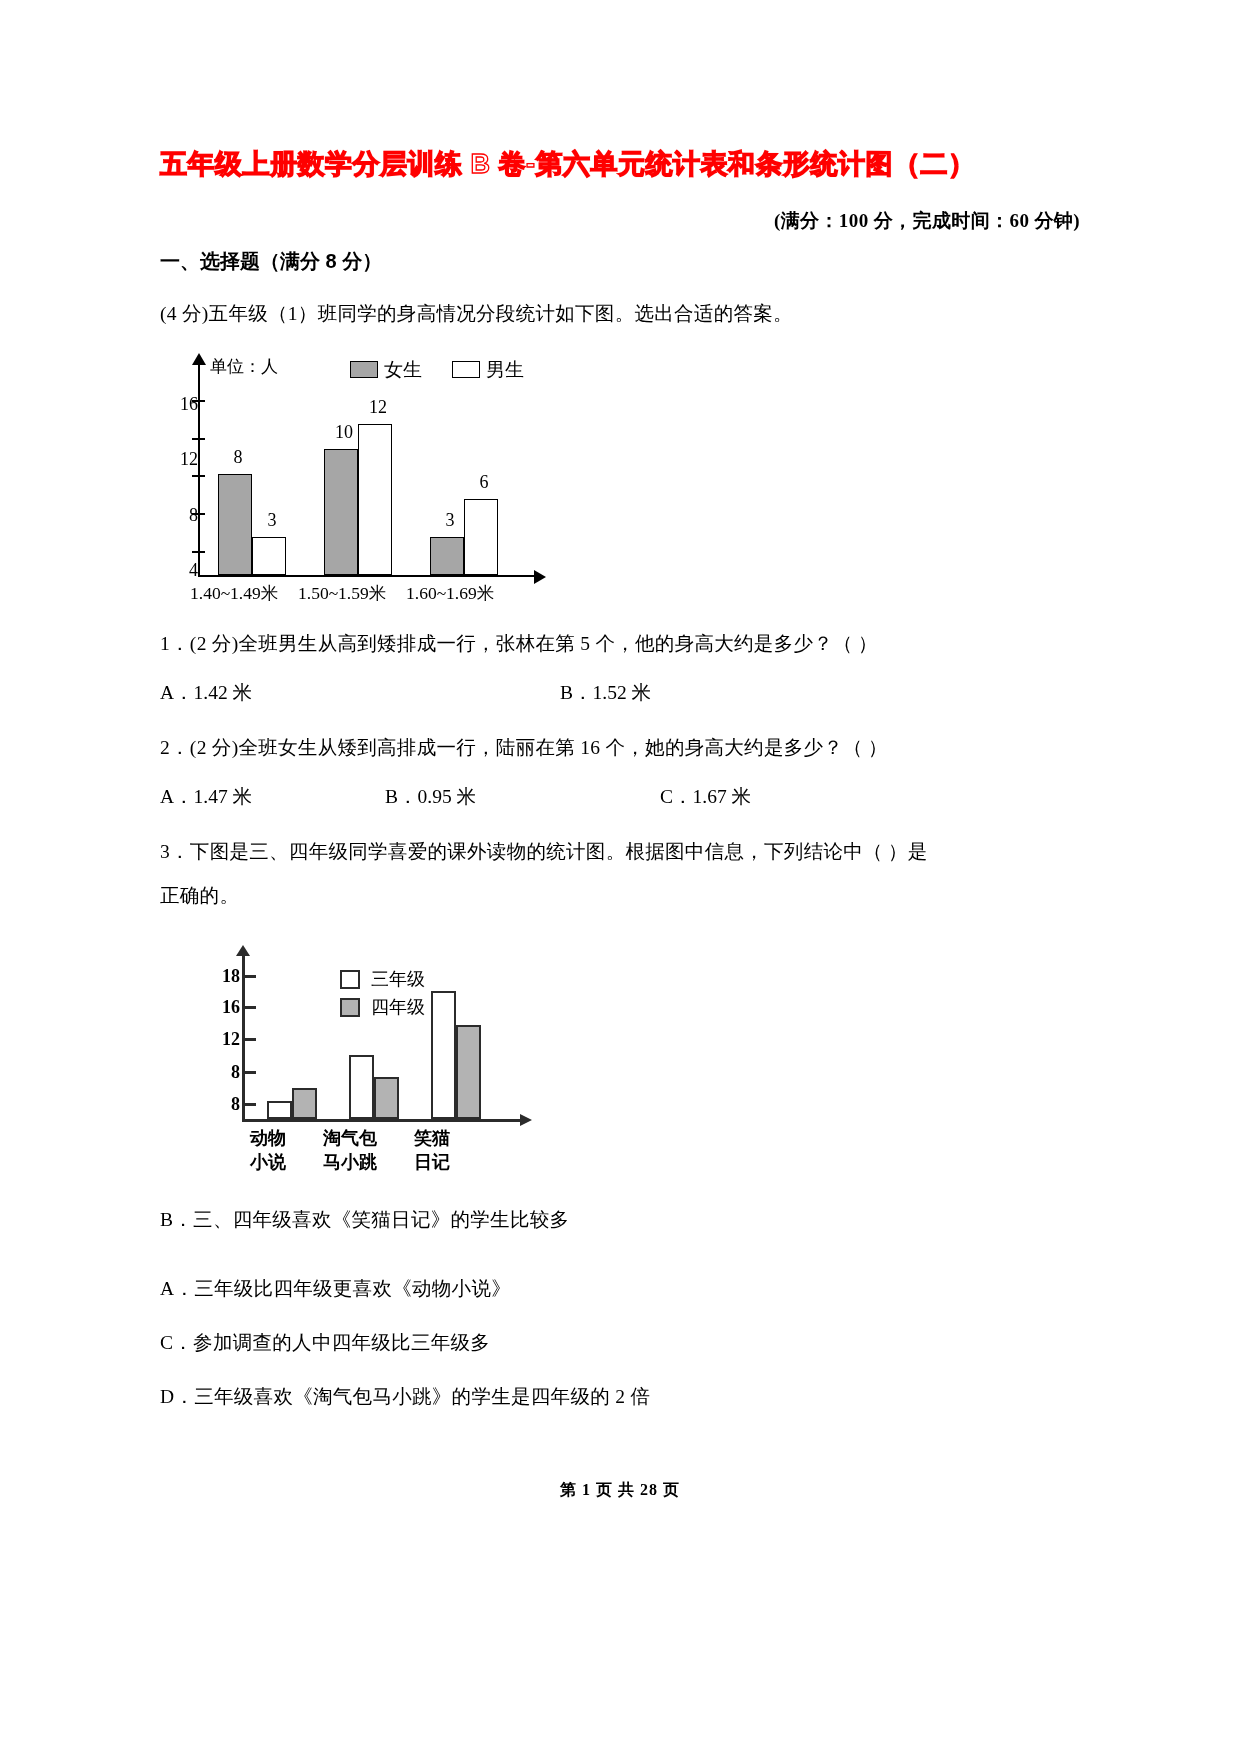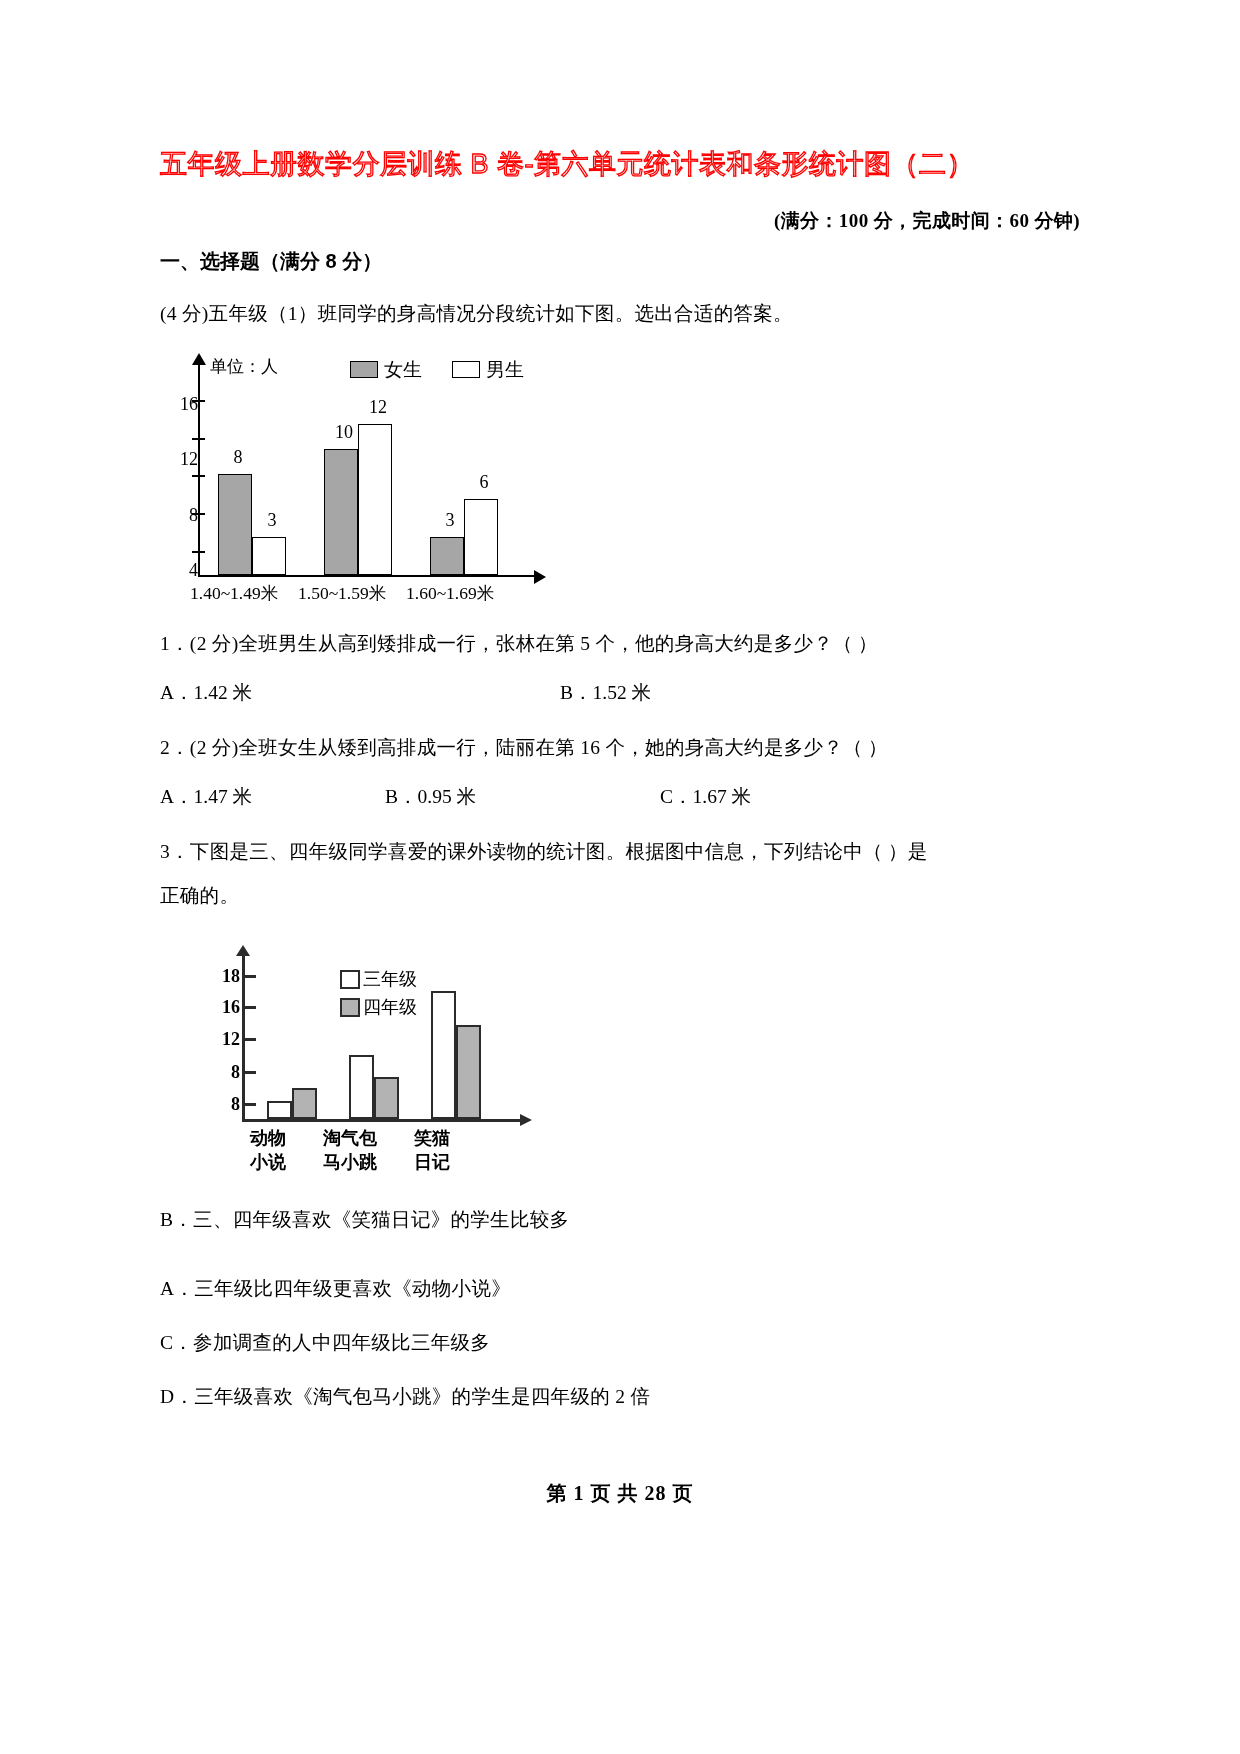--- a/index.html
+++ b/index.html
@@ -22,21 +22,21 @@
     box-sizing: border-box;
     padding: 0 160px;
   }
 
   
   .doc-title {
     margin: 0;
     padding-top: 148px;
     font-family: "Liberation Sans", "DejaVu Sans", sans-serif;
     font-size: 27px;
-    font-weight: normal;
+    font-weight: bold;
     letter-spacing: 0.5px;
     color: #ff0000;
     -webkit-text-stroke: 0.6px #ff0000;
     text-shadow: 1px 0 0 #ffffff, -1px 0 0 #ffffff,
                  0 0 1px #ff0000;
     white-space: nowrap;
     line-height: 1.25;
   }
   .title-outline {
     color: #ffffff;
@@ -260,21 +260,21 @@
   }
   .c2-legend {
     position: absolute;
     left: 150px;
     top: 24px;
     font-size: 18px;
   }
   .c2-legend-row {
     display: flex;
     align-items: center;
-    gap: 3px;
+    gap: 11px;
     margin-bottom: 4px;
     white-space: nowrap;
   }
   .lg2-swatch {
     display: inline-block;
     width: 20px;
     height: 19px;
     border: 2px solid #2b2b2b;
     box-sizing: border-box;
   }
@@ -305,21 +305,21 @@
     width: 84px;
   }
 
   
   .footer {
     position: absolute;
     left: 0;
     right: 0;
     top: 1480px;
     text-align: center;
-    font-size: 20px;
+    font-size: 16px;
     font-weight: bold;
     font-family: "Liberation Serif", "DejaVu Serif", serif;
     letter-spacing: 1px;
   }
 </style>
 </head>
 <body>
 
 <div class="page">
 

